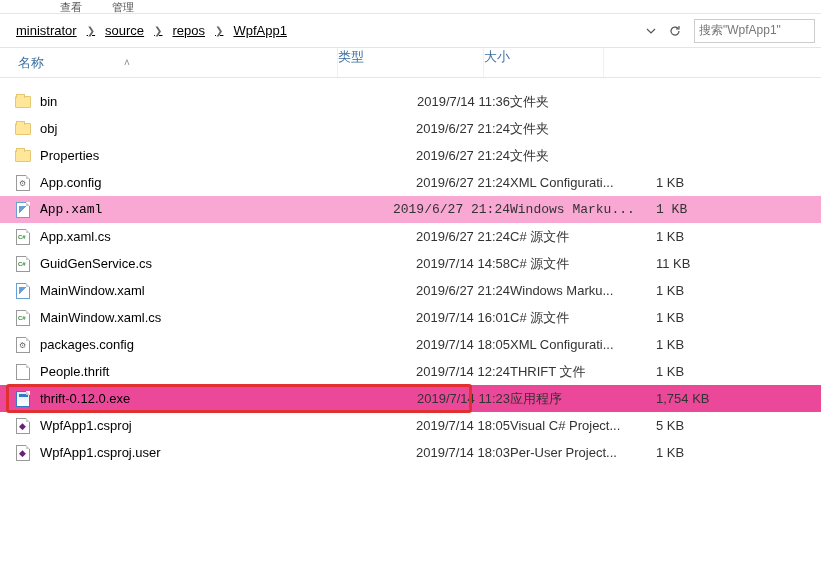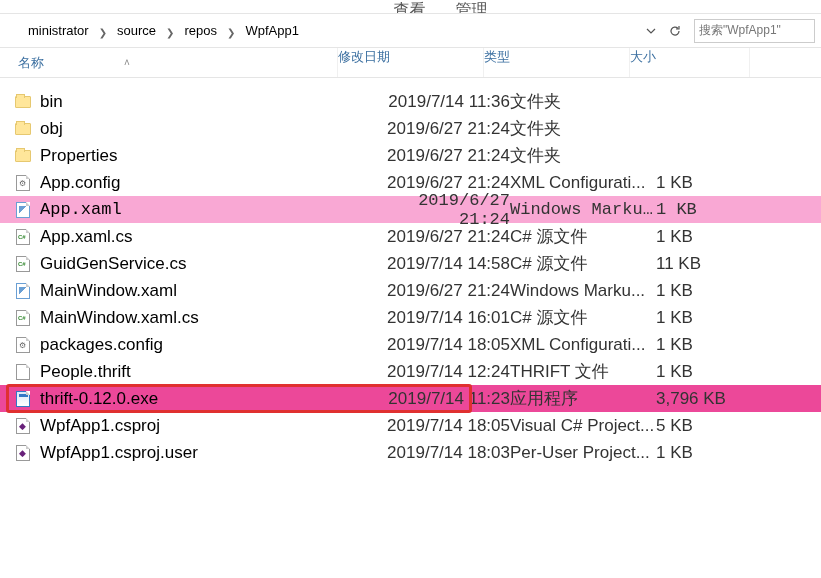--- a/index.html
+++ b/index.html
@@ -13,37 +13,37 @@
       overflow: hidden;
     }
     .top-strip {
       height: 14px;
       border-bottom: 1px solid #e5e5e5;
       display: flex;
       align-items: flex-start;
       padding-left: 60px;
       gap: 30px;
       color: #555;
-      font-size: 16px;
+      font-size: 11px;
       overflow: hidden;
-      justify-content: center;
     }
     .address-bar {
       height: 34px;
       display: flex;
       align-items: center;
       border-bottom: 1px solid #e5e5e5;
     }
     .breadcrumbs {
       flex: 0 0 640px;
       display: flex;
-      align-items: flex-end;
-      padding-left: 24px;
+      align-items: center;
+      padding-left: 12px;
       color: #000;
       font-size: 13px;
+      text-decoration: underline;
     }
     .crumb { padding: 0 4px; cursor: default; }
     .chev { padding: 0 6px; color: #666; font-size: 10px; }
     .nav-buttons {
       display: flex;
       align-items: center;
       gap: 2px;
       padding-right: 6px;
     }
     .nav-btn {
@@ -77,21 +77,21 @@
     .col-name-h .sort { margin-left: 80px; color: #888; font-size: 10px; }
     .col-date-h { width: 146px; }
     .col-type-h { width: 146px; }
     .col-size-h { width: 120px; padding-right: 18px; }
     .headers > div { border-right: 1px solid #f0f0f0; height: 100%; display: flex; }
     .file-list { padding-top: 10px; }
     .row {
       height: 27px;
       display: flex;
       align-items: center;
-      font-size: 17px;
+      font-size: 13px;
       padding-left: 14px;
     }
     .row.hover { background: #f9a8d4; font-family: Liberation Mono, monospace; }
     .row.selected { background: #ec4899; }
     .highlight-box {
       position: absolute;
       border: 3px solid #e03030;
       border-radius: 3px;
       pointer-events: none;
     }
@@ -152,23 +152,20 @@
   <div class="search-box">
     <span>搜索"WpfApp1"</span>
   </div>
 </div>
 
 <div class="headers">
   <div class="col-name-h">
     <span>名称</span>
     <span class="sort">˄</span>
   </div>
-  <div class="col-date-h">
-      <span>修改日期</span>
-    </div>
   <div class="col-type-h">
       <span>类型</span>
     </div>
   <div class="col-size-h">
       <span>大小</span>
     </div>
 </div>
 
 <div class="list-area">
   <div class="file-list" id="file-list">
@@ -271,21 +268,21 @@
         <span class="col-type">THRIFT 文件</span>
         <span class="col-size">1 KB</span>
       </div>
       <div class="row selected">
         <span class="icon">
           <span class="file-icon exe"></span>
         </span>
         <span class="col-name">thrift-0.12.0.exe</span>
         <span class="col-date">2019/7/14 11:23</span>
         <span class="col-type">应用程序</span>
-        <span class="col-size">3,796 KB</span>
+        <span class="col-size">1,754 KB</span>
       </div>
       <div class="row">
         <span class="icon">
           <span class="file-icon vs"></span>
         </span>
         <span class="col-name">WpfApp1.csproj</span>
         <span class="col-date">2019/7/14 18:05</span>
         <span class="col-type">Visual C# Project...</span>
         <span class="col-size">5 KB</span>
       </div>

